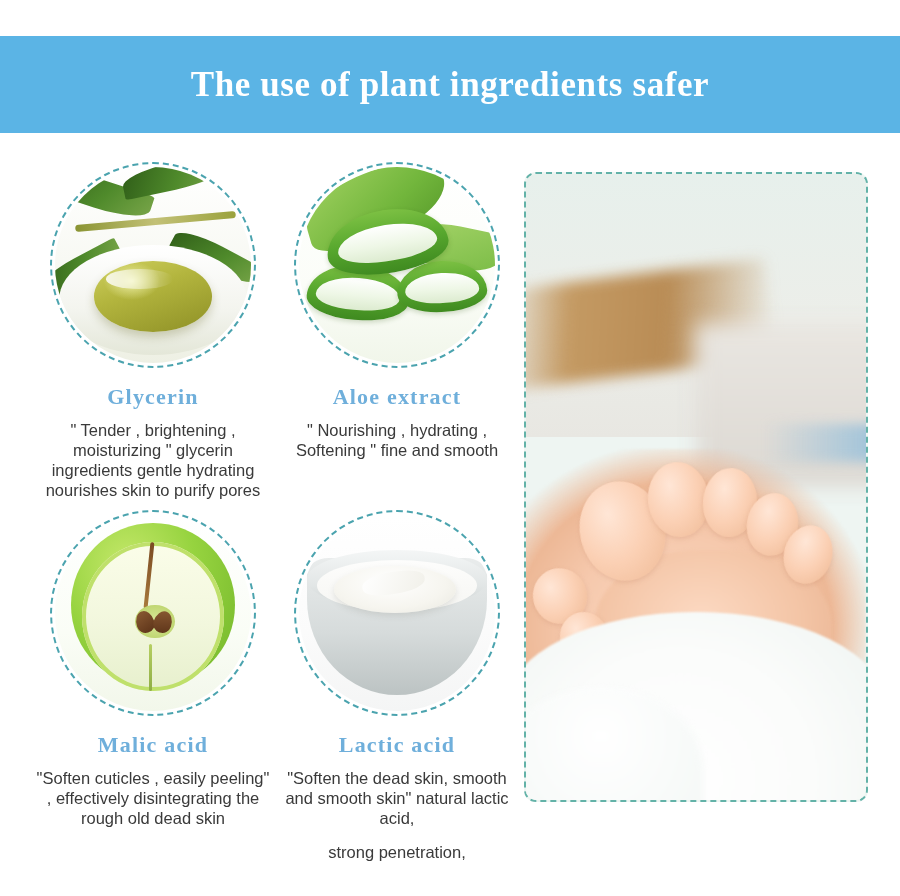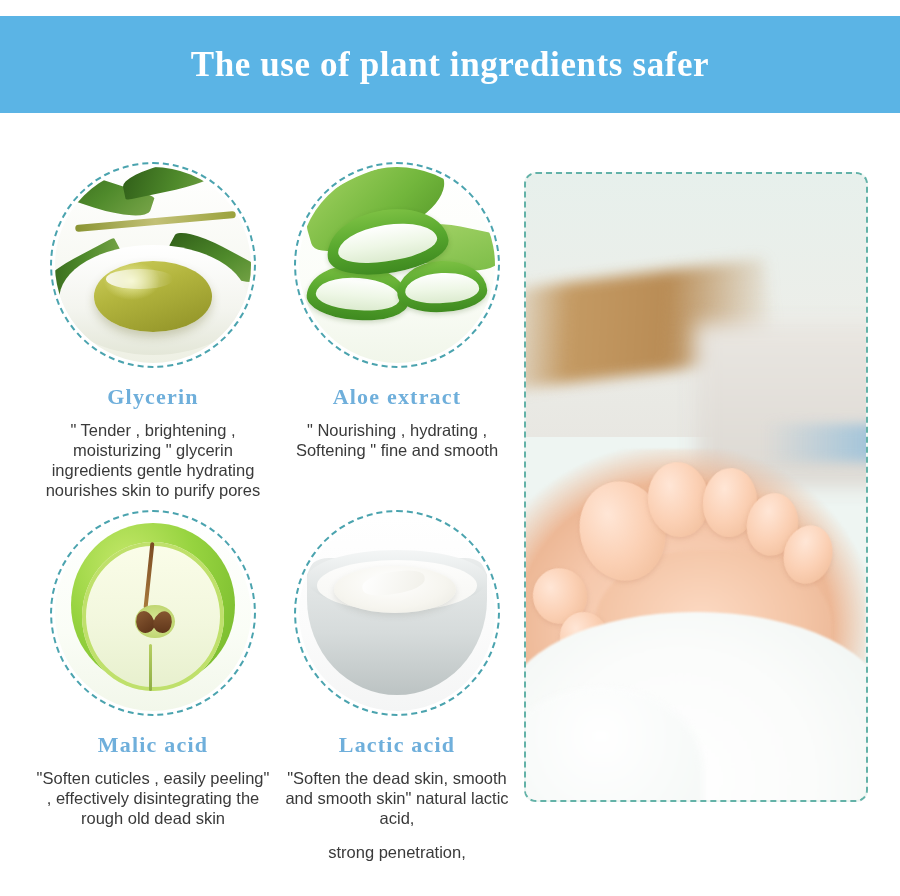--- a/index.html
+++ b/index.html
@@ -12,21 +12,21 @@
     height: 896px;
     position: relative;
     overflow: hidden;
     font-family: "Liberation Sans", sans-serif;
   }
 
   
   .banner {
     position: absolute;
     left: 0;
-    top: 16px;
+    top: 36px;
     width: 900px;
     height: 97px;
     background: #5bb4e5;
     display: flex;
     align-items: center;
     justify-content: center;
   }
   .banner-title {
     font-family: "Liberation Serif", "DejaVu Serif", serif;
     font-weight: 700;

